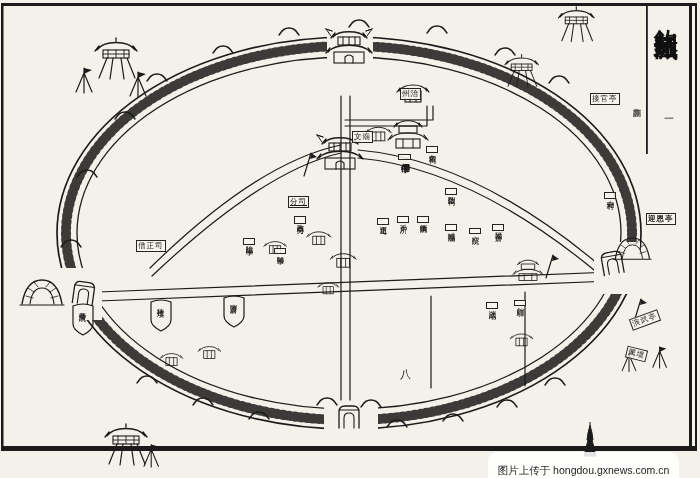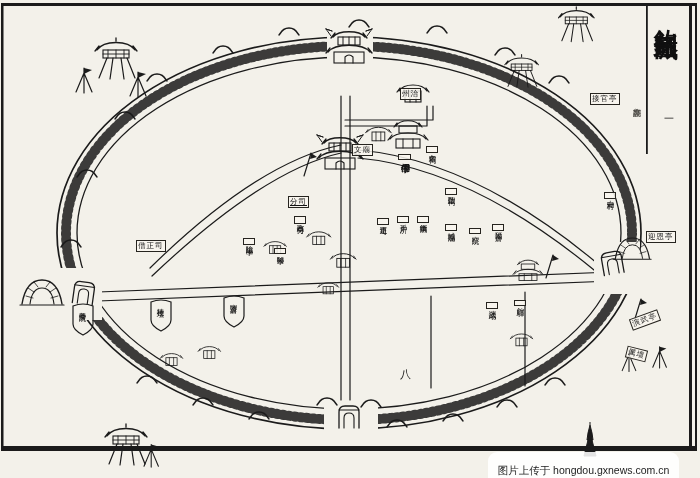--- a/index.html
+++ b/index.html
@@ -188,37 +188,37 @@
 
 <div id="title" style="left:654px;top:10px;">欽州城圖</div>
 <div id="volmark" style="left:664px;top:112px;">一</div>
 <div id="sidenote" style="left:630px;top:102px;">仰高亭記</div>
 
 <div class="lbl h" style="left:288px;top:196px;text-decoration:underline;">分司</div>
 <div class="lbl v" style="left:294px;top:216px;">布政分司</div>
 <div class="lbl v" style="left:243px;top:238px;">陰陽學</div>
 <div class="lbl v" style="left:274px;top:248px;">醫學</div>
 <div class="lbl h" style="left:136px;top:240px;">僧正司</div>
-<div class="lbl h" style="left:352px;top:144px;">文廟</div>
+<div class="lbl h" style="left:352px;top:131px;">文廟</div>
 <div class="lbl v big" style="left:398px;top:154px;">儒學</div>
 <div class="lbl v" style="left:426px;top:146px;">名宦祠</div>
 <div class="lbl v" style="left:445px;top:188px;">啟聖祠</div>
 <div class="lbl v" style="left:377px;top:218px;">道正司</div>
 <div class="lbl v" style="left:397px;top:216px;">千戶所</div>
 <div class="lbl v" style="left:417px;top:216px;">衛鎮撫</div>
 <div class="lbl v" style="left:445px;top:224px;">城隍廟</div>
 <div class="lbl v" style="left:469px;top:228px;">察院</div>
 <div class="lbl v" style="left:492px;top:224px;">預備倉</div>
 <div class="lbl v" style="left:514px;top:300px;">館驛</div>
 <div class="lbl v" style="left:486px;top:302px;">演武場</div>
 <div class="lbl v plain" style="left:155px;top:301px;">社稷壇</div>
 <div class="lbl v plain" style="left:228px;top:297px;">豐濟倉</div>
 <div class="lbl v plain" style="left:77px;top:305px;">養濟院</div>
 <div class="lbl v" style="left:604px;top:192px;">中和村</div>
-<div class="lbl h" style="left:646px;top:231px;">迎恩亭</div>
+<div class="lbl h" style="left:646px;top:213px;font-weight:bold;">迎恩亭</div>
 <div class="lbl h" style="left:590px;top:93px;">接官亭</div>
 <div class="lbl h" style="left:630px;top:314px;transform:rotate(-20deg);">演武亭</div>
 <div class="lbl h" style="left:388px;top:88px;margin-left:12px;">州治</div>
 <div class="lbl h" style="left:626px;top:348px;transform:rotate(14deg);">厲壇</div>
 
 <div id="watermark">图片上传于 hongdou.gxnews.com.cn</div>
 
 </div>
 
 </body></html>

